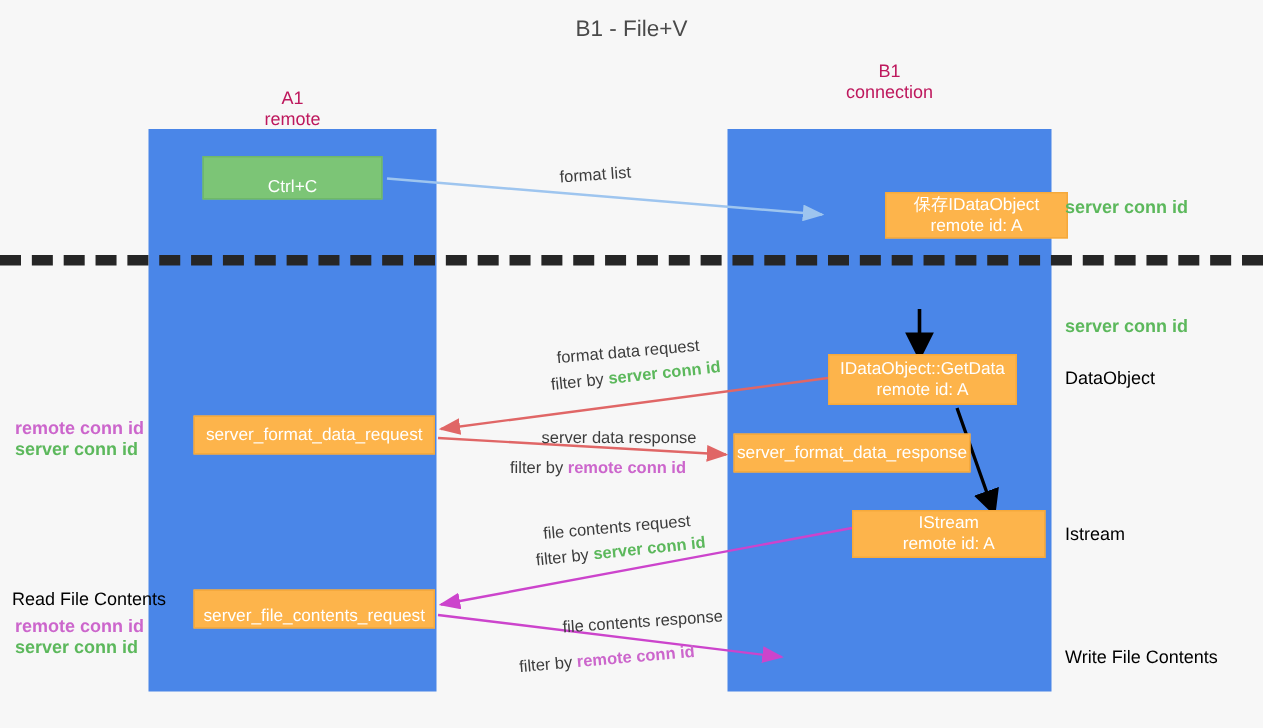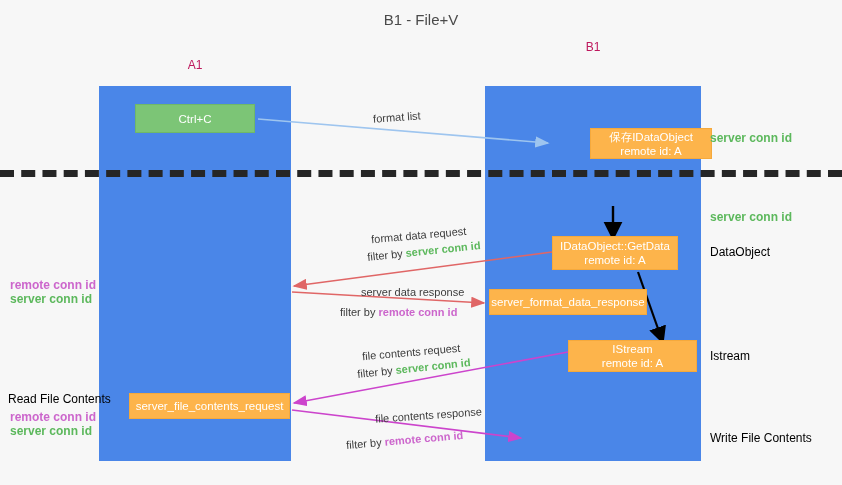--- a/index.html
+++ b/index.html
@@ -34,21 +34,21 @@
     border-top:7px dashed #262626;
   }
 
   
   .node{
     position:absolute;box-sizing:border-box;
     display:flex;flex-direction:column;align-items:center;justify-content:center;
     color:#ffffff;font-size:11.5px;line-height:14px;text-align:center;
     border:1px solid rgba(255,255,255,.35);
   }
-  .node.green{background:#7cc576;border-color:#6fb869;}
+  .node.green{background:#7cc576;border-color:#6fb869;justify-content:flex-end;}
   .node.orange{background:#ffb martial;}
   .node.orange{background:#fdb44b;border-color:#f5a93c;}
   .node .l2{display:block;}
 
   
   .side{
     position:absolute;font-size:12px;line-height:15px;
   }
   .side.dark{color:#000000;}
   .green-t{color:#5cb85c;font-weight:bold;}
@@ -67,23 +67,25 @@
 <body>
 
 <div id="stage">
 
   <div class="title">
     <div>B1 - File+V</div>
   </div>
 
   <div class="col-header" style="left:99px;top:58px;width:192px;">
     <span>A1</span>
+    <span class="sub">remote</span>
   </div>
   <div class="col-header" style="left:485px;top:40px;width:216px;">
     <span>B1</span>
+    <span class="sub">connection</span>
   </div>
 
   <div class="lane" style="left:99px;top:86px;width:192px;height:375px;"></div>
   <div class="lane" style="left:485px;top:86px;width:216px;height:375px;"></div>
 
   <svg class="wires">
     <defs>
       <marker id="ah-blue" markerWidth="9" markerHeight="7" refX="8" refY="3.5" orient="auto">
         <polygon points="0 0, 9 3.5, 0 7" fill="#9ec5ef"></polygon>
       </marker>
@@ -123,31 +125,34 @@
     <span>保存IDataObject</span>
     <span class="l2">remote id: A</span>
   </div>
 
 
   <div class="node orange" style="left:552px;top:236px;width:126px;height:34px;">
     <span>IDataObject::GetData</span>
     <span class="l2">remote id: A</span>
   </div>
 
+  <div class="node orange" style="left:129px;top:277px;width:161px;height:26px;">
+    <span>server_format_data_request</span>
+  </div>
 
   <div class="node orange" style="left:489px;top:289px;width:158px;height:26px;">
     <span>server_format_data_response</span>
   </div>
 
   <div class="node orange" style="left:568px;top:340px;width:129px;height:32px;">
     <span>IStream</span>
     <span class="l2">remote id: A</span>
   </div>
 
-  <div class="node orange" style="left:129px;top:393px;width:161px;height:26px;">
+  <div class="node orange" style="left:129px;top:393px;width:161px;height:26px;justify-content:flex-end;">
     <span>server_file_contents_request</span>
   </div>
 
 
   <div class="edge-label" style="left:373px;top:110px;transform:rotate(-4deg);">
     <span>format list</span>
   </div>
 
   <div class="edge-label" style="left:371px;top:228px;transform:rotate(-5deg);">
     <span>format data request</span>

